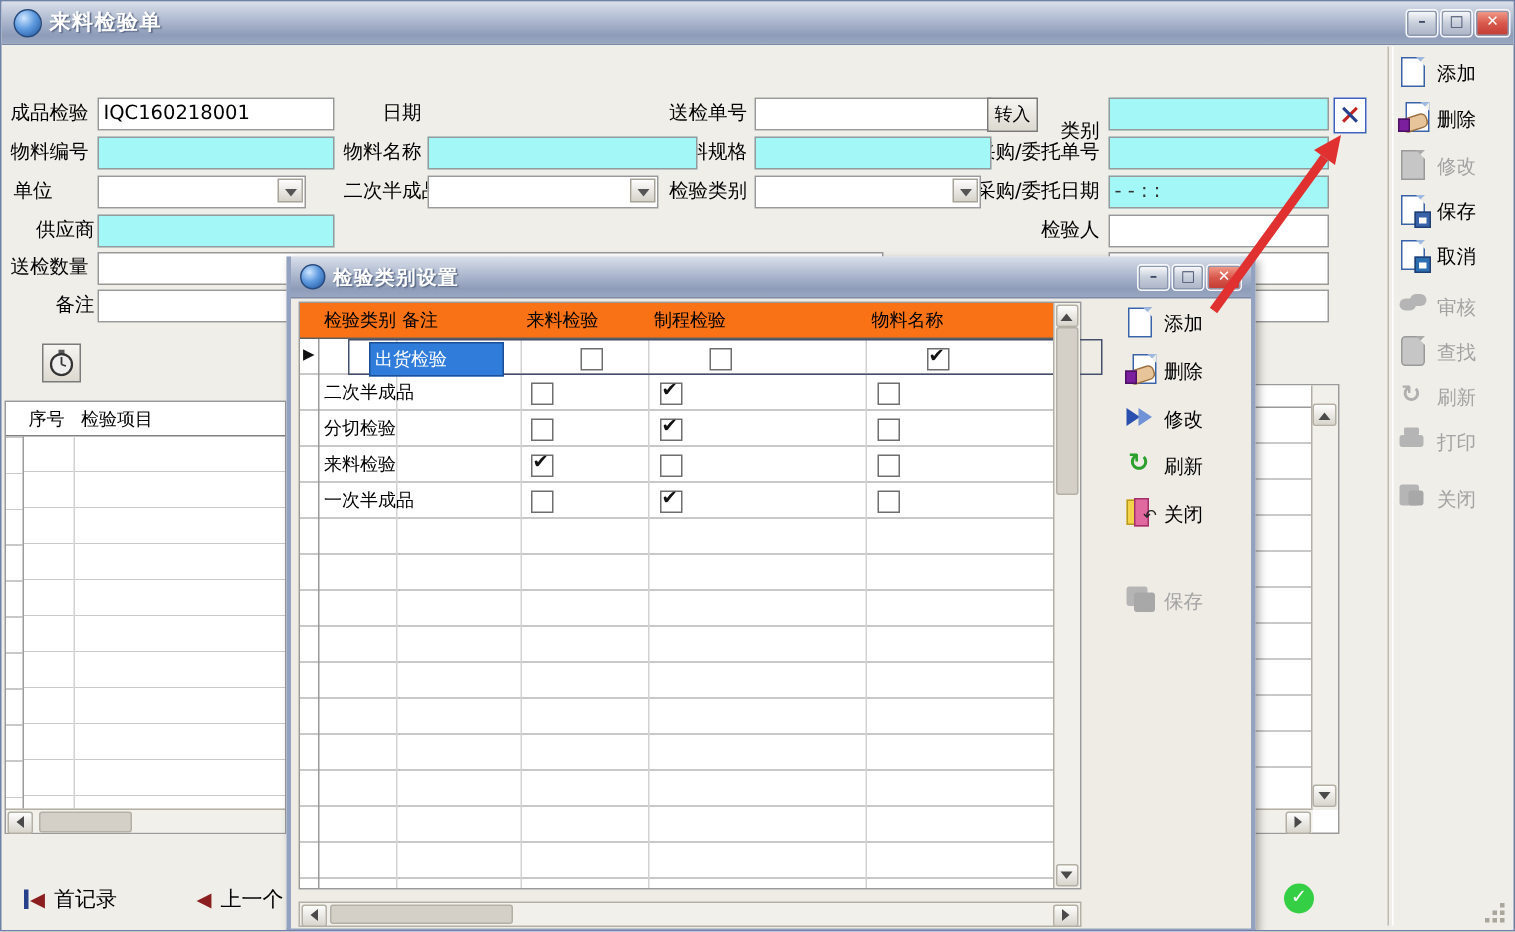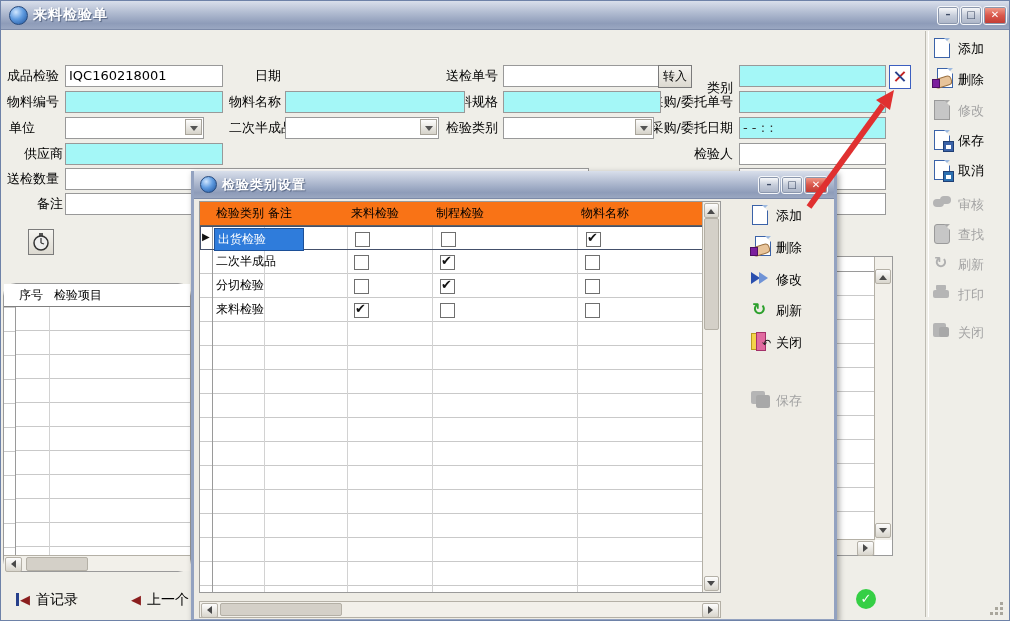--- a/index.html
+++ b/index.html
@@ -60,21 +60,21 @@
   .cuff{position:absolute;left:-6px;top:10px;width:6px;height:7px;background:#7c1f9e;border:1px solid #4d1063;}
   .blob{position:absolute;background:#b5b5b5;border-radius:4px;}
   .gtext{position:absolute;font-weight:bold;color:#b0b0b0;}
   
   #dlg{position:absolute;left:190px;top:170px;width:646px;height:451px;background:#eeece5;
        border:3px solid #93a2c0;border-top:none;box-sizing:border-box;box-shadow:2px 2px 6px rgba(0,0,0,.35);}
   #dlg .tbar{height:27px;}
   .cb{position:absolute;top:5px;width:13px;height:13px;background:#fff;border:1px solid #6f6f6f;}
   .cb[data-checked="true"]::after{content:"✔";position:absolute;left:0px;top:-3px;font-size:13px;color:#111;}
   .drow{position:absolute;left:0;width:503px;height:24px;box-sizing:border-box;}
-  .drow[data-selected="true"]{border:1px solid #44506b;}
+  .drow[data-selected="true"]{border:1px solid #44506b;margin-left:32px;}
   .dcat{position:absolute;left:13px;top:1px;width:85px;height:21px;font-size:12px;line-height:21px;padding-left:3px;}
   .drow[data-selected="true"] .dcat{background:#2f7cdb;color:#fff;border:1px solid #1c4f97;}
   .dhead{position:absolute;top:0;height:23px;font-size:12px;line-height:23px;color:#000;white-space:nowrap;}
   
   .nav{position:absolute;font-size:14px;color:#000;cursor:pointer;}
   .nav .glyph{color:#8b1e1e;font-size:13px;margin-right:6px;}
   .bar{display:inline-block;width:3px;height:13px;background:#27408b;vertical-align:-2px;margin-right:1px;}
 </style>
 </head>
 <body>
@@ -142,21 +142,21 @@
 
   <div class="pbtn" style="left:27px;top:228px;width:24px;height:24px;">
     <svg width="18" height="18" style="position:absolute;left:3px;top:3px;">
       <rect x="7" y="0" width="4" height="3" fill="#555"></rect>
       <circle cx="9" cy="10" r="7" fill="#eee" stroke="#333" stroke-width="1.5"></circle>
       <line x1="9" y1="10" x2="9" y2="5" stroke="#333" stroke-width="1.2"></line>
       <line x1="9" y1="10" x2="12" y2="11" stroke="#333" stroke-width="1.2"></line>
     </svg>
   </div>
 
-  <div class="panel" style="left:2px;top:282px;width:186px;height:287px;border-radius:13px;">
+  <div class="panel" style="left:2px;top:266px;width:186px;height:287px;">
     <div style="position:absolute;left:0;top:0;width:11px;bottom:15px;border-right:1px solid #9a9a9a;" class="hl24"></div>
     <div style="position:absolute;left:0;top:0;right:0;height:22px;border-bottom:1px solid #808080;background:#fff;">
       <span class="dhead" style="left:15px;">序号</span>
       <span class="dhead" style="left:50px;">检验项目</span>
     </div>
     <div class="hl24" style="position:absolute;left:12px;top:23px;right:0;bottom:15px;">
       <span class="vline" style="left:33px;"></span>
     </div>
 
     <div class="sb" style="left:0;right:0;bottom:0;height:15px;border-top:1px solid #b4b0a6;">
@@ -292,20 +292,26 @@
       <div class="drow" style="top:48px;" data-selected="false">
         <span class="dcat">二次半成品</span>
         <span class="cb" style="left:154px;" data-checked="false"></span>
         <span class="cb" style="left:240px;" data-checked="true"></span>
         <span class="cb" style="left:385px;" data-checked="false"></span>
       </div>
       <div class="drow" style="top:96px;" data-selected="false">
         <span class="dcat">来料检验</span>
         <span class="cb" style="left:154px;" data-checked="true"></span>
         <span class="cb" style="left:240px;" data-checked="false"></span>
+        <span class="cb" style="left:385px;" data-checked="false"></span>
+      </div>
+      <div class="drow" style="top:120px;" data-selected="false">
+        <span class="dcat">一次半成品</span>
+        <span class="cb" style="left:154px;" data-checked="false"></span>
+        <span class="cb" style="left:240px;" data-checked="true"></span>
         <span class="cb" style="left:385px;" data-checked="false"></span>
       </div>
 
       <div class="sb" style="top:0;bottom:0;right:0;width:17px;border-left:1px solid #b4b0a6;">
         <span class="sbbtn" style="left:1px;top:1px;width:13px;">
             <i class="tri up" style="left:2px;"></i>
           </span>
         <span class="thumb" style="left:1px;top:16px;width:13px;height:110px;"></span>
         <span class="sbbtn" style="left:1px;bottom:1px;width:13px;">
             <i class="tri down" style="left:2px;"></i>

